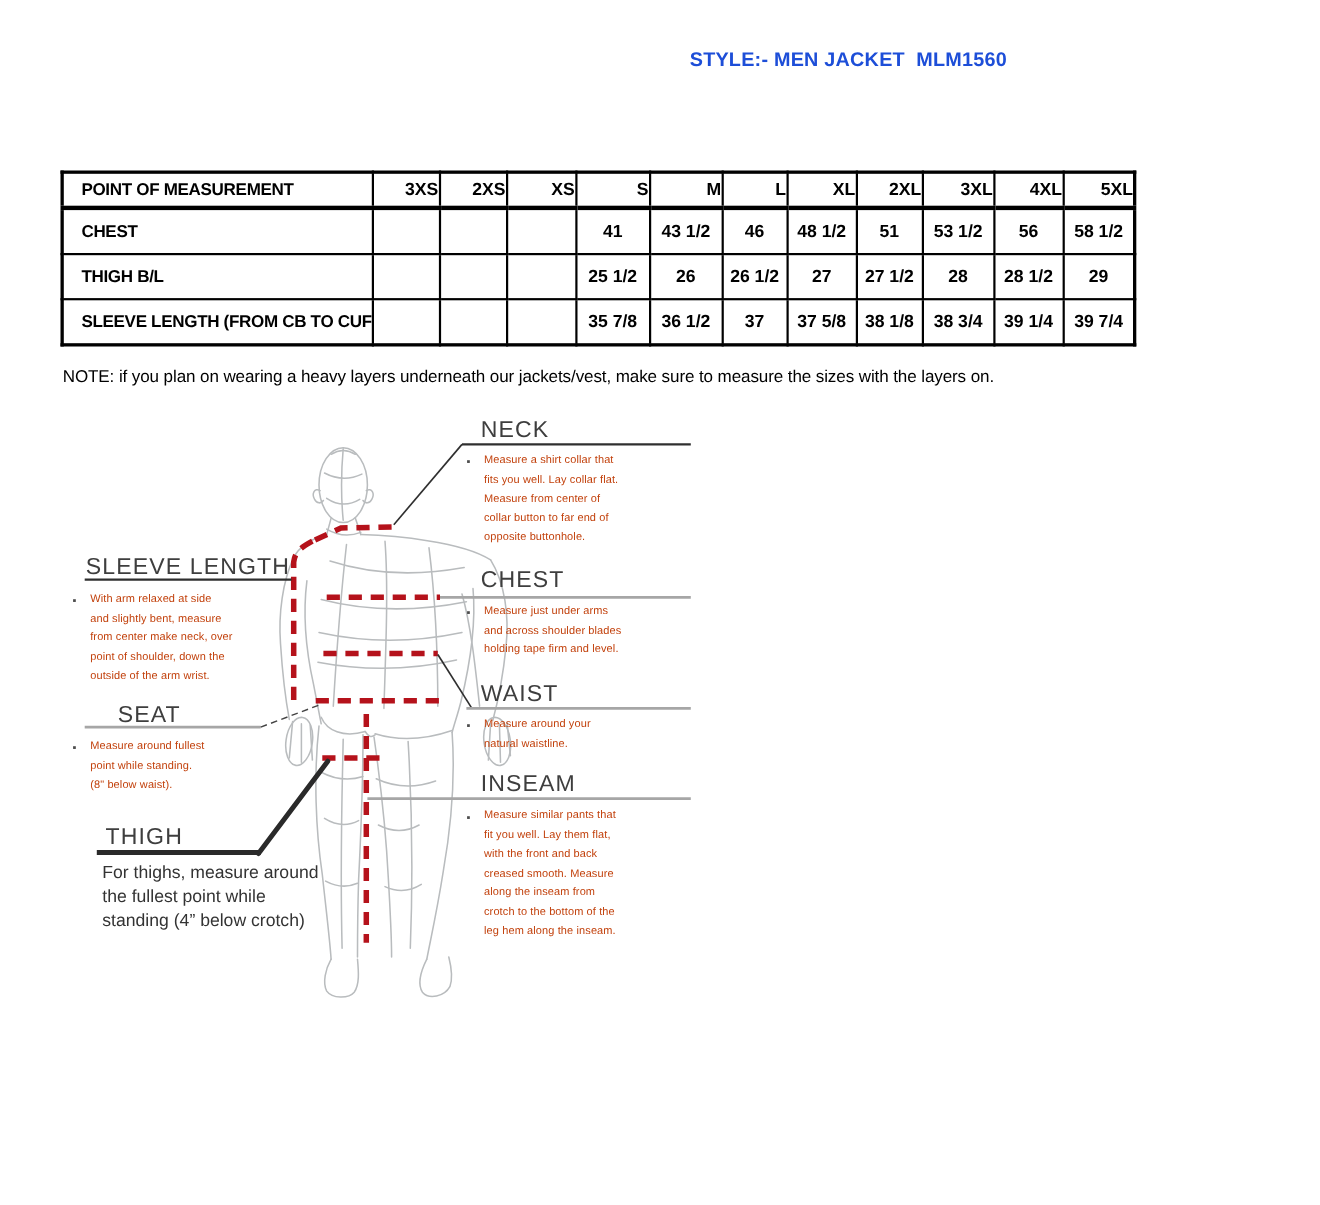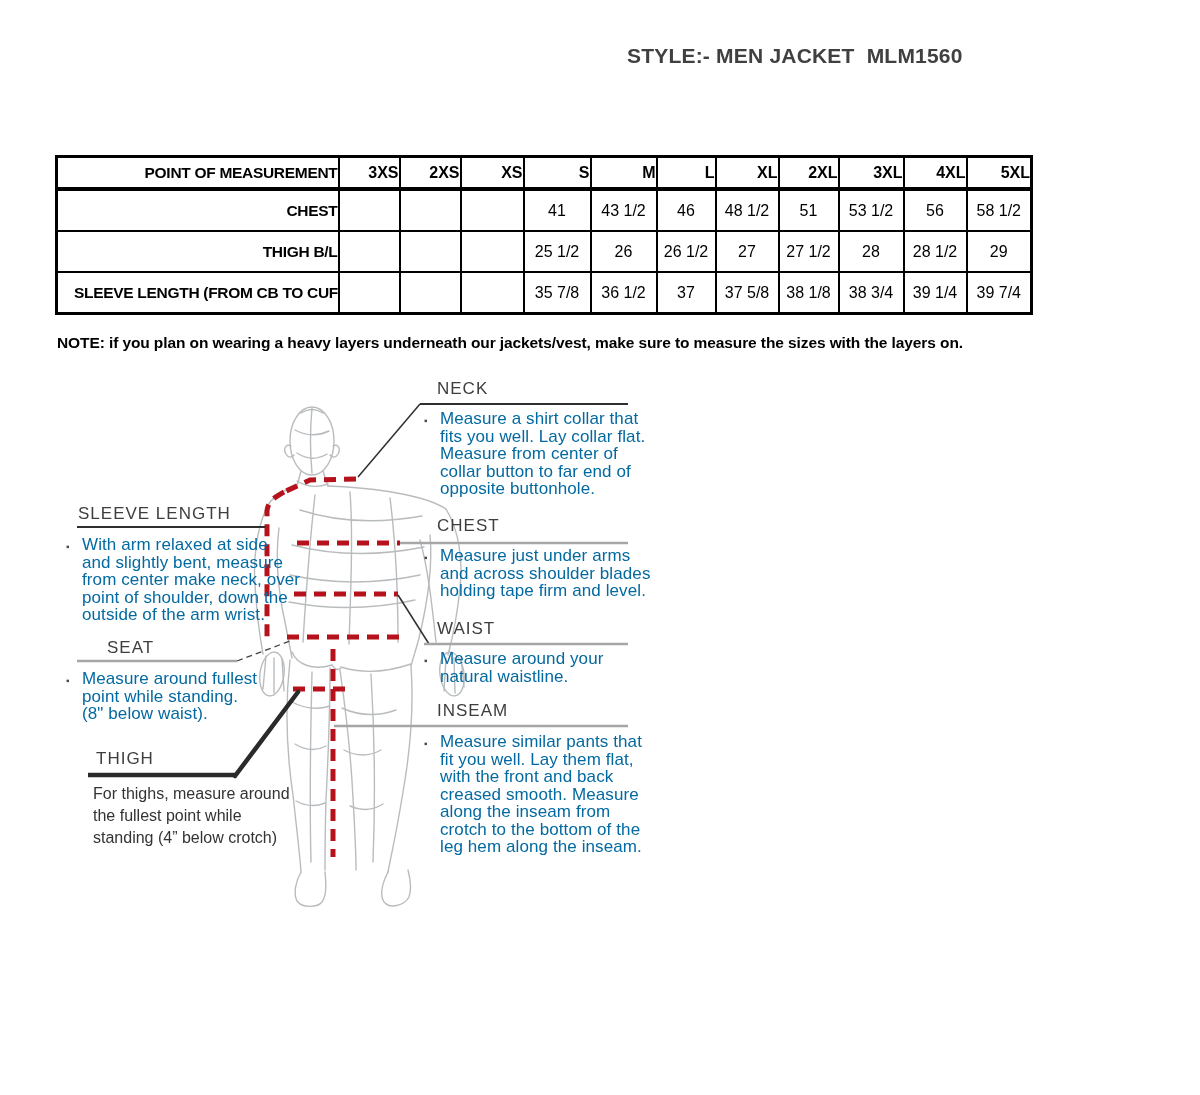--- a/index.html
+++ b/index.html
@@ -1,51 +1,51 @@
 <!DOCTYPE html>
 <html><head>
 <meta charset="utf-8">
 <style>
   html,body{margin:0;padding:0;background:#ffffff;}
   .canvas{
     position:relative;width:1200px;height:1095px;background:#ffffff;overflow:hidden;
     font-family:"Liberation Sans", sans-serif;color:#000;
   }
   .title{
-    position:absolute;left:627px;top:44px;font-size:21px;font-weight:bold;
-    white-space:pre;letter-spacing:.2px;color:#404040;
+    position:absolute;left:627px;top:44px;font-size:18px;font-weight:bold;
+    white-space:pre;letter-spacing:.2px;color:#1d4ed8;
   }
   
   table.size-table{
     position:absolute;left:55px;top:155px;border-collapse:collapse;
     table-layout:fixed;width:975px;background:#fff;
   }
   table.size-table th,table.size-table td{
     border:2px solid #000;font-size:16px;height:39px;padding:0;
     overflow:hidden;white-space:nowrap;
   }
   table.size-table thead th{height:29px;border-bottom:4px solid #000;}
   table.size-table th{font-weight:bold;text-align:right;}
   table.size-table th.lbl,table.size-table td.lbl{
-    text-align:right;padding-left:16px;font-weight:bold;letter-spacing:-0.3px;font-size:15.5px;
-  }
-  table.size-table td{text-align:center;font-weight:normal;}
+    text-align:left;padding-left:16px;font-weight:bold;letter-spacing:-0.3px;font-size:15.5px;
+  }
+  table.size-table td{text-align:center;font-weight:bold;}
   table.size-table{border:3px solid #000;}
   
   .note{
-    position:absolute;left:57px;top:334px;font-size:15.5px;font-weight:bold;color:#000;
+    position:absolute;left:57px;top:334px;font-size:15.5px;font-weight:normal;color:#000;
     white-space:pre;letter-spacing:-0.1px;
   }
   
   .diagram-svg{position:absolute;left:0;top:0;}
   .g-head{
-    position:absolute;font-size:17px;color:#3e3e3e;letter-spacing:1px;white-space:pre;
+    position:absolute;font-size:21px;color:#3e3e3e;letter-spacing:1px;white-space:pre;
   }
   .g-para{
-    position:absolute;font-size:17px;line-height:17.5px;color:#0369a1;
+    position:absolute;font-size:10px;line-height:17.5px;color:#c2410c;
     white-space:pre-line;letter-spacing:0.1px;
   }
   .g-bullet{
     position:absolute;font-size:10px;color:#4c4c4c;line-height:10px;
   }
   .thigh-para{font-size:16px;line-height:22px;color:#333;letter-spacing:0;}
 </style>
 </head>
 <body>
 

